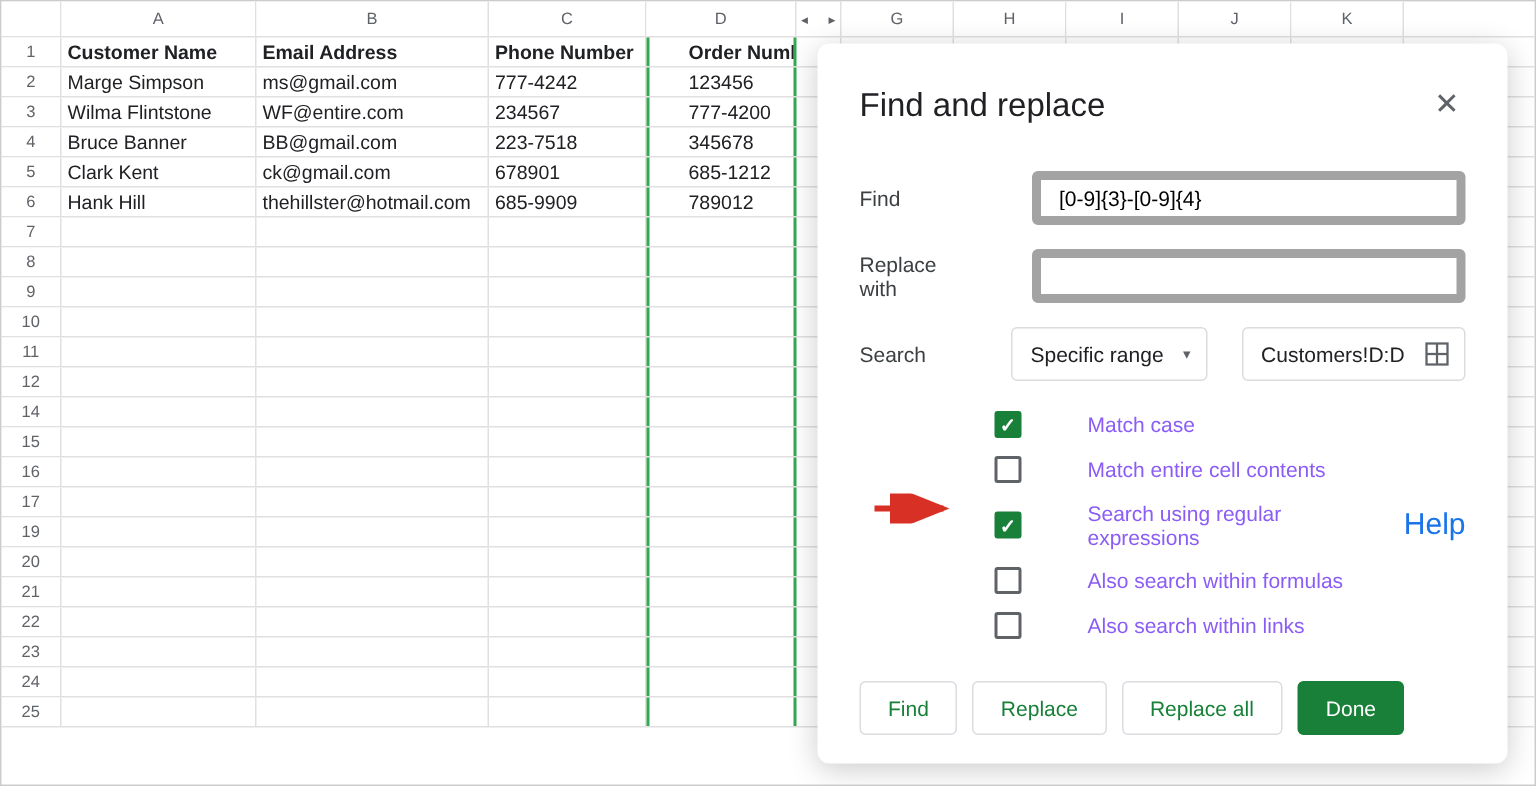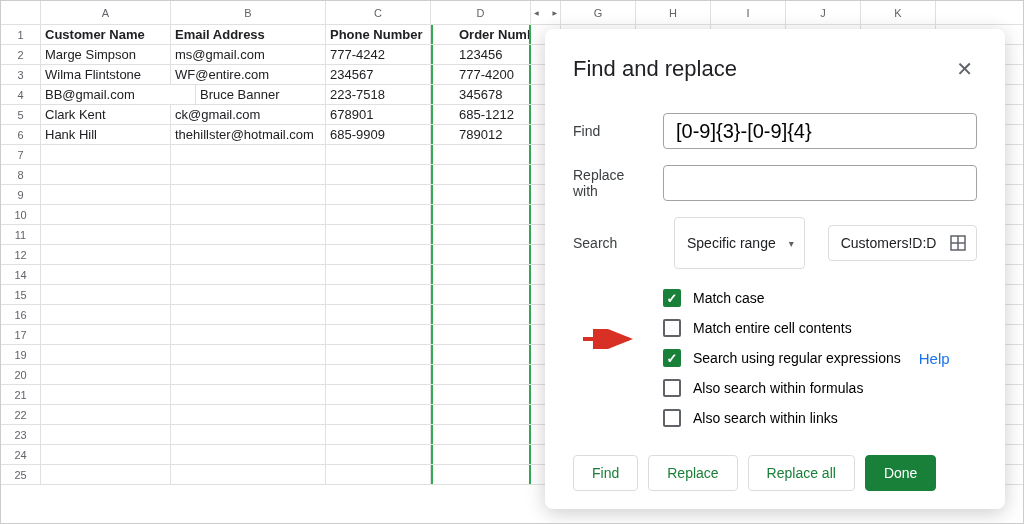--- a/index.html
+++ b/index.html
@@ -28,35 +28,35 @@
     .cell.bold { font-weight: bold; }
     .col-D-border { border-right: 2px solid #34a853 !important; border-left: 2px solid #34a853; padding-left: 26px; }
     
     .dialog { position: absolute; top: 28px; right: 18px; width: 460px; height: 480px; background: #fff; border-radius: 8px; box-shadow: 0 4px 20px rgba(0,0,0,0.2); padding: 24px 28px; z-index: 100; }
     .dialog-header { display: flex; justify-content: space-between; align-items: center; margin-bottom: 28px; }
     .dialog-title { font-size: 22px; color: #202124; font-family: 'Google Sans', Arial, sans-serif; font-weight: 400; }
     .close-x { font-size: 20px; color: #5f6368; cursor: pointer; background: none; border: none; padding: 4px; }
     
     .form-row { display: flex; align-items: center; margin-bottom: 16px; gap: 12px; }
     .form-label { width: 78px; font-size: 14px; color: #3c4043; flex-shrink: 0; }
-    .text-input { flex: 1; height: 36px; border: 1px solid #a3a3a3; border-radius: 4px; padding: 0 12px; font-size: 20px; }
+    .text-input { flex: 1; height: 36px; border: 6px solid #a3a3a3; border-radius: 4px; padding: 0 12px; font-size: 14px; margin-left: 25px; }
     
     .search-row { display: flex; align-items: center; gap: 23px; margin-bottom: 20px; }
-    .dropdown { height: 52px; border: 1px solid #dadce0; border-radius: 4px; padding: 0 28px 0 12px; font-size: 14px; background: #fff; position: relative; display: flex; align-items: center; cursor: pointer; justify-content: flex-end; }
+    .dropdown { height: 36px; border: 1px solid #dadce0; border-radius: 4px; padding: 0 28px 0 12px; font-size: 14px; background: #fff; position: relative; display: flex; align-items: center; cursor: pointer; justify-content: flex-end; }
     .dropdown::after { content: "▾"; position: absolute; right: 10px; color: #5f6368; font-size: 10px; }
     .range-input { flex: 1; height: 36px; border: 1px solid #dadce0; border-radius: 4px; padding: 0 36px 0 12px; font-size: 14px; position: relative; display: flex; align-items: center; }
     .grid-icon { position: absolute; right: 10px; width: 16px; height: 16px; }
     
     .checkbox-group { margin-left: 90px; }
     .checkbox-row { display: flex; align-items: center; margin-bottom: 12px; gap: 12px; }
     .checkbox { width: 18px; height: 18px; border: 2px solid #5f6368; border-radius: 2px; display: flex; align-items: center; justify-content: center; cursor: pointer; flex-shrink: 0; }
     .checkbox.checked { background: #188038; border-color: #188038; }
     .checkbox.checked::after { content: "✓"; color: #fff; font-size: 13px; font-weight: bold; }
-    .checkbox-label { font-size: 14px; color: #000000; }
-    .help-link { color: #1a73e8; font-size: 15px; margin-left: 6px; cursor: pointer; }
+    .checkbox-label { font-size: 14px; color: #8b5cf6; margin-left: 32px; }
+    .help-link { color: #1a73e8; font-size: 20px; margin-left: 6px; cursor: pointer; }
     
     .button-row { display: flex; gap: 10px; margin-top: 28px; }
     .btn { height: 36px; padding: 0 18px; border-radius: 4px; font-size: 14px; font-weight: 500; cursor: pointer; display: flex; align-items: center; justify-content: center; font-family: 'Google Sans', Arial, sans-serif; }
     .btn-outline { background: #fff; border: 1px solid #dadce0; color: #188038; }
     .btn-filled { background: #188038; border: 1px solid #188038; color: #fff; }
     
     .arrow-annotation { position: absolute; top: 328px; left: 580px; z-index: 200; }
     .arrow-svg { width: 60px; height: 20px; }
   </style>
 </head>
@@ -111,22 +111,22 @@
         <div class="cell col-D col-D-border">777-4200</div>
         <div style="width: 30px; border-right: 1px solid rgb(224, 224, 224);"></div>
         <div class="cell col-G"></div>
         <div class="cell col-H"></div>
         <div class="cell col-I"></div>
         <div class="cell col-J"></div>
         <div class="cell col-K"></div>
       </div>
       <div class="grid-row">
         <div class="row-num">4</div>
+        <div class="cell col-A">Bruce Banner</div>
         <div class="cell col-B">BB@gmail.com</div>
-        <div class="cell col-A">Bruce Banner</div>
         <div class="cell col-C">223-7518</div>
         <div class="cell col-D col-D-border">345678</div>
         <div style="width: 30px; border-right: 1px solid rgb(224, 224, 224);"></div>
         <div class="cell col-G"></div>
         <div class="cell col-H"></div>
         <div class="cell col-I"></div>
         <div class="cell col-J"></div>
         <div class="cell col-K"></div>
       </div>
       <div class="grid-row">

